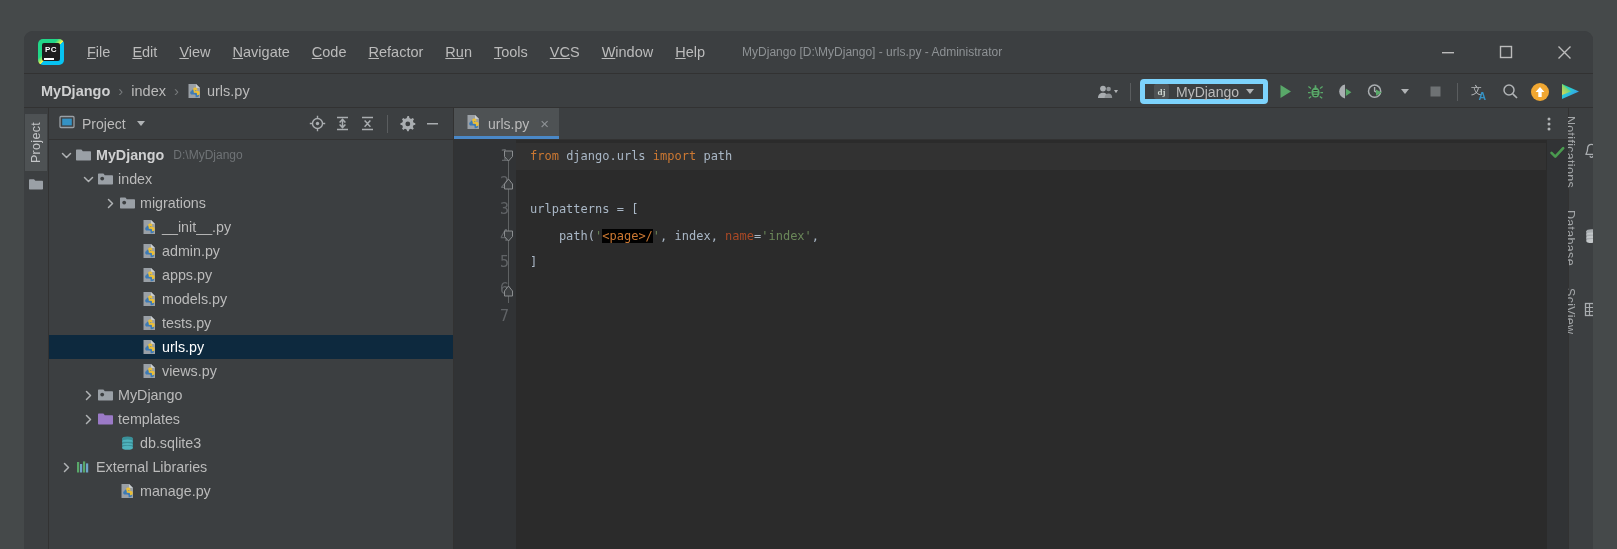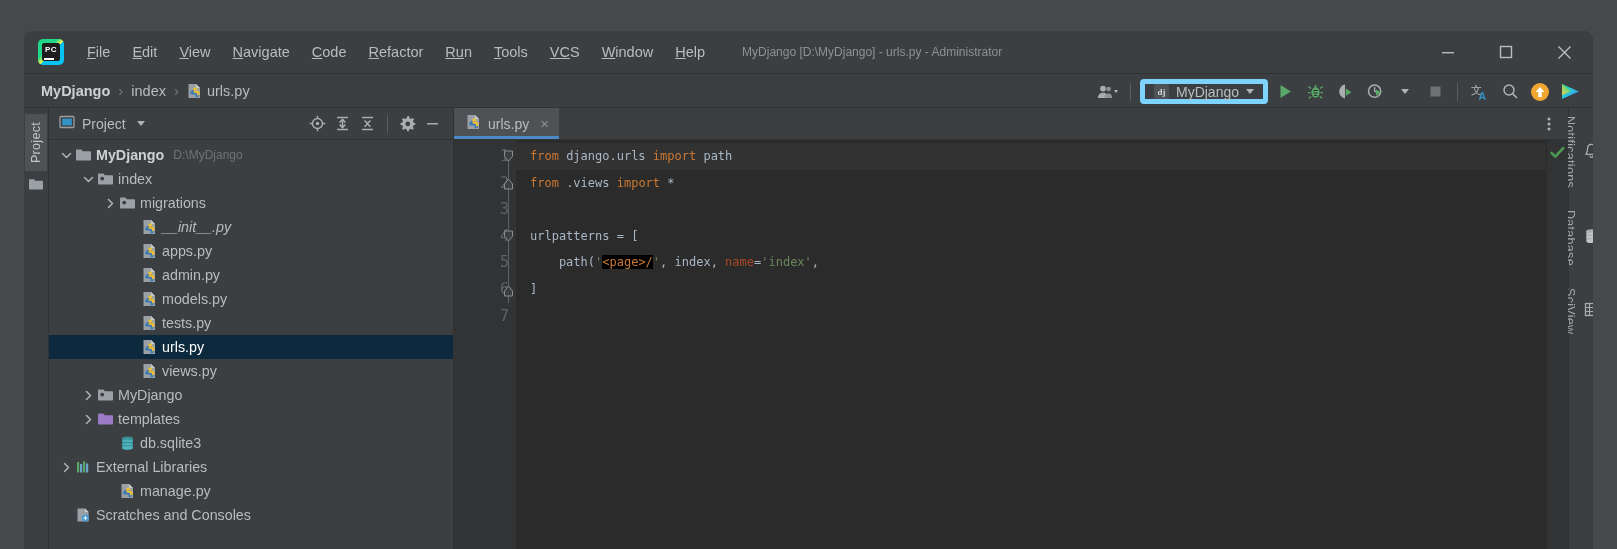--- a/index.html
+++ b/index.html
@@ -554,21 +554,21 @@
               </svg>
             </span>
             <span class="tico">
               <svg width="17" height="16" viewBox="0 0 17 16">
                 <path d="M1 3.6 C1 3 1.4 2.6 2 2.6 L6.4 2.6 L7.8 4.2 L15 4.2 C15.6 4.2 16 4.6 16 5.2 L16 12.4 C16 13 15.6 13.4 15 13.4 L2 13.4 C1.4 13.4 1 13 1 12.4 Z" fill="#9aa0a6"></path>
                 <circle cx="5.2" cy="7.6" r="1.9" fill="#3c3f41"></circle>
               </svg>
             </span>
             <span class="tlabel">migrations</span>
           </div>
-          <div class="trow" style="padding-left: 76px; font-style: italic;">
+          <div class="trow" style="padding-left: 76px;">
             <span class="twist"></span>
             <span class="tico">
               <svg width="17" height="16" viewBox="0 0 17 16">
                 <path d="M2.5 1 L10 1 L14 5 L14 15 L2.5 15 Z" fill="#9aa0a6"></path>
                 <path d="M10 1 L14 5 L10 5 Z" fill="#c8ccce"></path>
                 <path d="M5.4 8.2 C5.4 7.2 6.2 6.6 8 6.6 C9.6 6.6 10.4 7.1 10.4 8.2 L10.4 9.4 L7.6 9.4 L7.6 10 L11.4 10 C12.4 10 13 10.7 13 12 C13 13.5 12.2 14.2 10.6 14.2 L9.6 14.2 L9.6 12.8 C9.6 12 9 11.6 7.8 11.6 L6 11.6 C4.8 11.6 4.2 11 4.2 9.8 C4.2 8.6 4.8 8.2 5.4 8.2 Z" fill="#3d7ab5"></path>
                 <path d="M7.2 6.4 C7.2 5.2 7.9 4.6 9.3 4.6 C10.6 4.6 11.3 5.1 11.3 6.2 L11.3 7.4 L9 7.4 L9 8 L12 8 C13.1 8 13.7 8.7 13.7 10.1 C13.7 11.5 13 12.2 11.7 12.2 L11 12.2 L11 10.8 C11 10.1 10.4 9.7 9.4 9.7 L8 9.7" fill="#f0c132" opacity="0.95"></path>
               </svg>
             </span>
             <span class="tlabel">__init__.py</span>
@@ -576,33 +576,33 @@
           <div class="trow" style="padding-left: 76px;">
             <span class="twist"></span>
             <span class="tico">
               <svg width="17" height="16" viewBox="0 0 17 16">
                 <path d="M2.5 1 L10 1 L14 5 L14 15 L2.5 15 Z" fill="#9aa0a6"></path>
                 <path d="M10 1 L14 5 L10 5 Z" fill="#c8ccce"></path>
                 <path d="M5.4 8.2 C5.4 7.2 6.2 6.6 8 6.6 C9.6 6.6 10.4 7.1 10.4 8.2 L10.4 9.4 L7.6 9.4 L7.6 10 L11.4 10 C12.4 10 13 10.7 13 12 C13 13.5 12.2 14.2 10.6 14.2 L9.6 14.2 L9.6 12.8 C9.6 12 9 11.6 7.8 11.6 L6 11.6 C4.8 11.6 4.2 11 4.2 9.8 C4.2 8.6 4.8 8.2 5.4 8.2 Z" fill="#3d7ab5"></path>
                 <path d="M7.2 6.4 C7.2 5.2 7.9 4.6 9.3 4.6 C10.6 4.6 11.3 5.1 11.3 6.2 L11.3 7.4 L9 7.4 L9 8 L12 8 C13.1 8 13.7 8.7 13.7 10.1 C13.7 11.5 13 12.2 11.7 12.2 L11 12.2 L11 10.8 C11 10.1 10.4 9.7 9.4 9.7 L8 9.7" fill="#f0c132" opacity="0.95"></path>
               </svg>
             </span>
-            <span class="tlabel">apps.py</span>
+            <span class="tlabel">admin.py</span>
           </div>
           <div class="trow" style="padding-left: 76px;">
             <span class="twist"></span>
             <span class="tico">
               <svg width="17" height="16" viewBox="0 0 17 16">
                 <path d="M2.5 1 L10 1 L14 5 L14 15 L2.5 15 Z" fill="#9aa0a6"></path>
                 <path d="M10 1 L14 5 L10 5 Z" fill="#c8ccce"></path>
                 <path d="M5.4 8.2 C5.4 7.2 6.2 6.6 8 6.6 C9.6 6.6 10.4 7.1 10.4 8.2 L10.4 9.4 L7.6 9.4 L7.6 10 L11.4 10 C12.4 10 13 10.7 13 12 C13 13.5 12.2 14.2 10.6 14.2 L9.6 14.2 L9.6 12.8 C9.6 12 9 11.6 7.8 11.6 L6 11.6 C4.8 11.6 4.2 11 4.2 9.8 C4.2 8.6 4.8 8.2 5.4 8.2 Z" fill="#3d7ab5"></path>
                 <path d="M7.2 6.4 C7.2 5.2 7.9 4.6 9.3 4.6 C10.6 4.6 11.3 5.1 11.3 6.2 L11.3 7.4 L9 7.4 L9 8 L12 8 C13.1 8 13.7 8.7 13.7 10.1 C13.7 11.5 13 12.2 11.7 12.2 L11 12.2 L11 10.8 C11 10.1 10.4 9.7 9.4 9.7 L8 9.7" fill="#f0c132" opacity="0.95"></path>
               </svg>
             </span>
-            <span class="tlabel">admin.py</span>
+            <span class="tlabel">apps.py</span>
           </div>
           <div class="trow" style="padding-left: 76px;">
             <span class="twist"></span>
             <span class="tico">
               <svg width="17" height="16" viewBox="0 0 17 16">
                 <path d="M2.5 1 L10 1 L14 5 L14 15 L2.5 15 Z" fill="#9aa0a6"></path>
                 <path d="M10 1 L14 5 L10 5 Z" fill="#c8ccce"></path>
                 <path d="M5.4 8.2 C5.4 7.2 6.2 6.6 8 6.6 C9.6 6.6 10.4 7.1 10.4 8.2 L10.4 9.4 L7.6 9.4 L7.6 10 L11.4 10 C12.4 10 13 10.7 13 12 C13 13.5 12.2 14.2 10.6 14.2 L9.6 14.2 L9.6 12.8 C9.6 12 9 11.6 7.8 11.6 L6 11.6 C4.8 11.6 4.2 11 4.2 9.8 C4.2 8.6 4.8 8.2 5.4 8.2 Z" fill="#3d7ab5"></path>
                 <path d="M7.2 6.4 C7.2 5.2 7.9 4.6 9.3 4.6 C10.6 4.6 11.3 5.1 11.3 6.2 L11.3 7.4 L9 7.4 L9 8 L12 8 C13.1 8 13.7 8.7 13.7 10.1 C13.7 11.5 13 12.2 11.7 12.2 L11 12.2 L11 10.8 C11 10.1 10.4 9.7 9.4 9.7 L8 9.7" fill="#f0c132" opacity="0.95"></path>
               </svg>
@@ -707,32 +707,20 @@
             <span class="twist"></span>
             <span class="tico">
               <svg width="17" height="16" viewBox="0 0 17 16">
                 <path d="M2.5 1 L10 1 L14 5 L14 15 L2.5 15 Z" fill="#9aa0a6"></path>
                 <path d="M10 1 L14 5 L10 5 Z" fill="#c8ccce"></path>
                 <path d="M5.4 8.2 C5.4 7.2 6.2 6.6 8 6.6 C9.6 6.6 10.4 7.1 10.4 8.2 L10.4 9.4 L7.6 9.4 L7.6 10 L11.4 10 C12.4 10 13 10.7 13 12 C13 13.5 12.2 14.2 10.6 14.2 L9.6 14.2 L9.6 12.8 C9.6 12 9 11.6 7.8 11.6 L6 11.6 C4.8 11.6 4.2 11 4.2 9.8 C4.2 8.6 4.8 8.2 5.4 8.2 Z" fill="#3d7ab5"></path>
                 <path d="M7.2 6.4 C7.2 5.2 7.9 4.6 9.3 4.6 C10.6 4.6 11.3 5.1 11.3 6.2 L11.3 7.4 L9 7.4 L9 8 L12 8 C13.1 8 13.7 8.7 13.7 10.1 C13.7 11.5 13 12.2 11.7 12.2 L11 12.2 L11 10.8 C11 10.1 10.4 9.7 9.4 9.7 L8 9.7" fill="#f0c132" opacity="0.95"></path>
               </svg>
             </span>
             <span class="tlabel">manage.py</span>
-          </div>
-          <div class="trow" style="padding-left: 10px;">
-            <span class="twist"></span>
-            <span class="tico">
-              <svg width="17" height="16" viewBox="0 0 17 16">
-                <path d="M2.5 1.4 L10 1.4 L13.6 5 L13.6 14.6 L2.5 14.6 Z" fill="#9aa0a6"></path>
-                <path d="M10 1.4 L13.6 5 L10 5 Z" fill="#c8ccce"></path>
-                <circle cx="10.4" cy="11" r="3.6" fill="#4b9dd6"></circle>
-                <path d="M8.6 11 L12.2 11 M10.4 9.2 L10.4 12.8" stroke="#ffffff" stroke-width="1.1"></path>
-              </svg>
-            </span>
-            <span class="tlabel">Scratches and Consoles</span>
           </div>
         </div>
     </div>
 
     <div class="editor">
       <div class="tabsbar">
         <div class="etab active">
           <span>
             <svg width="15" height="16" viewBox="0 0 15 16">
               <path d="M1.5 1 L9 1 L13 5 L13 15 L1.5 15 Z" fill="#9aa0a6"></path>
@@ -770,21 +758,20 @@
               <path d="M3.5 8 L11.5 8 L11.5 13.5 L7.5 18 L3.5 13.5 Z" fill="#3c3f41" stroke="#8a8d8f" stroke-width="1"></path>
               <path d="M3.5 41 L7.5 36 L11.5 41 L11.5 46 L3.5 46 Z" fill="#3c3f41" stroke="#8a8d8f" stroke-width="1"></path>
               <path d="M3.5 88 L11.5 88 L11.5 93.5 L7.5 98 L3.5 93.5 Z" fill="#3c3f41" stroke="#8a8d8f" stroke-width="1"></path>
               <path d="M3.5 148 L7.5 143 L11.5 148 L11.5 153 L3.5 153 Z" fill="#3c3f41" stroke="#8a8d8f" stroke-width="1"></path>
             </svg>
           </div>
         </div>
 
         <div class="code" id="code-root">
             <div class="cline cur"><span class="kw">from </span><span class="id">django.urls </span><span class="kw">import </span><span class="id">path</span></div>
-            <div class="cline"><span class="kw">from </span><span class="id">.views </span><span class="kw">import </span><span class="id">*</span></div>
             <div class="cline">&nbsp;</div>
             <div class="cline"><span class="id">urlpatterns = [</span></div>
             <div class="cline"><span class="id">    path(</span><span class="str">'</span><span class="hl">&lt;page&gt;/</span><span class="str">'</span><span class="id">, index, </span><span class="named">name</span><span class="id">=</span><span class="str">'index'</span><span class="id">,</span></div>
             <div class="cline"><span class="id">]</span></div>
             <div class="cline">&nbsp;</div>
           </div>
 
         <div class="insp-strip">
           <span>
             <svg width="17" height="17" viewBox="0 0 17 17">

